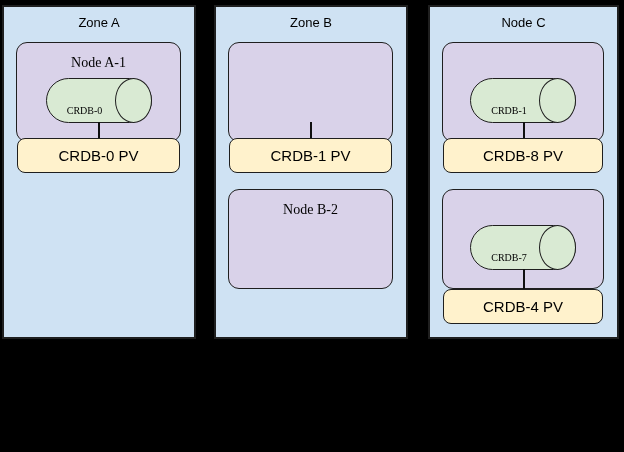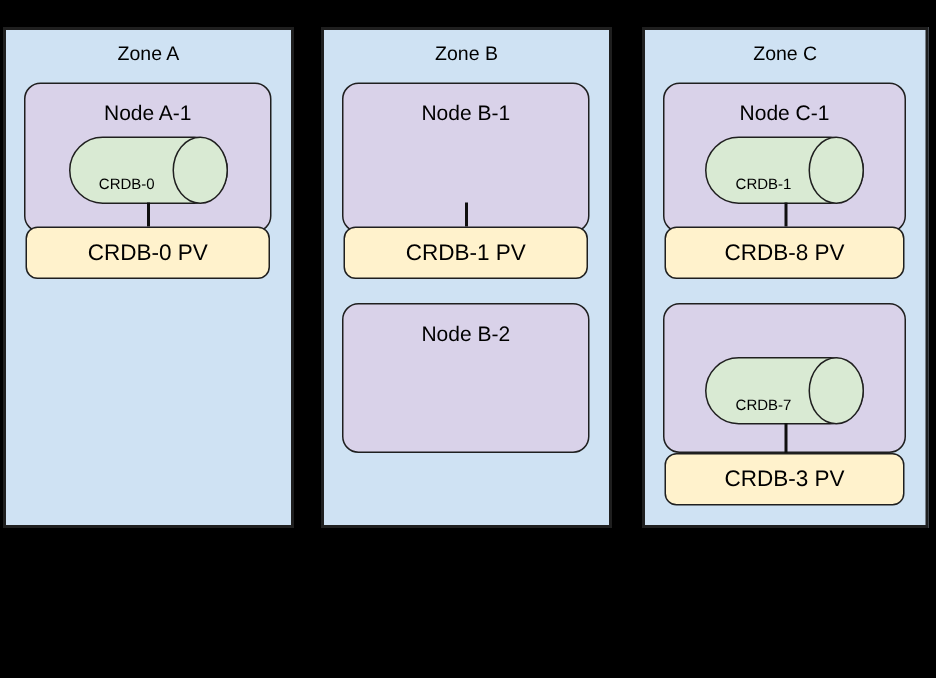--- a/index.html
+++ b/index.html
@@ -1,29 +1,29 @@
 <!DOCTYPE html>
 <html style="--background: #000000; --zone-fill: #cfe2f3; --node-fill: #d9d2e9; --db-fill: #d9ead3; --pv-fill: #fff2cc; --border: #1f1f1f;"><head>
 <meta charset="utf-8">
 <style>
   html,body{margin:0;padding:0;background:#000;}
   body{width:624px;height:452px;position:relative;overflow:hidden;
        font-family:"Liberation Sans", sans-serif;color:#000;}
   .canvas{position:absolute;left:0;top:0;width:624px;height:452px;background:var(--background,#000);}
 
-  .zone{position:absolute;top:18px;height:334px;box-sizing:border-box;
+  .zone{position:absolute;top:5px;height:334px;box-sizing:border-box;
         background:var(--zone-fill,#cfe2f3);border:2px solid var(--border,#1f1f1f);padding-left:26px;}
   #zone-a{left:2px;width:194px}
   #zone-b{left:214px;width:194px}
   #zone-c{left:428px;width:191px}
 
   .zone-title{position:absolute;top:8px;left:0;right:0;text-align:center;font-size:13px;line-height:16px;}
 
   .node{position:absolute;left:12px;right:13px;height:100px;box-sizing:border-box;
-        background:var(--node-fill,#d9d2e9);border:1px solid var(--border,#1f1f1f);border-radius:11px;}
+        background:var(--node-fill,#d9d2e9);border:1px solid var(--border,#1f1f1f);border-radius:11px;font-family:Liberation Serif, serif;}
   .node-1{top:35px}
   .node-2{top:182px}
   .node-title{position:absolute;top:11px;left:0;right:0;text-align:center;font-size:14px;line-height:17px;}
 
   .cylinder{position:absolute;top:35px;left:50%;transform:translateX(-50%);
             width:106px;height:45px;box-sizing:border-box;
             background:var(--db-fill,#d9ead3);border:1px solid var(--border,#1f1f1f);border-radius:23px;}
   .cyl-cap{position:absolute;top:-1px;right:-1px;width:37px;height:45px;box-sizing:border-box;
            background:var(--db-fill,#d9ead3);border:1px solid var(--border,#1f1f1f);border-radius:50%;}
   .cyl-label{position:absolute;top:0;bottom:0;left:6px;right:34px;
@@ -53,43 +53,41 @@
         <span class="cyl-label">CRDB-0</span>
       </div>
     </div>
     <div class="connector connector-1"></div>
     <div class="pv pv-1">CRDB-0 PV</div>
   </div>
 
   <div class="zone" id="zone-b">
     <div class="zone-title">Zone B</div>
     <div class="node node-1">
-      <div class="node-title">Node B-1</div>
     </div>
     <div class="connector connector-1"></div>
     <div class="pv pv-1">CRDB-1 PV</div>
     <div class="node node-2">
       <div class="node-title">Node B-2</div>
     </div>
   </div>
 
   <div class="zone" id="zone-c">
-    <div class="zone-title">Zone C</div>
+    <div class="zone-title">Node C</div>
     <div class="node node-1">
-      <div class="node-title">Node C-1</div>
       <div class="cylinder">
         <div class="cyl-cap"></div>
         <span class="cyl-label">CRDB-1</span>
       </div>
     </div>
     <div class="connector connector-1"></div>
     <div class="pv pv-1">CRDB-8 PV</div>
     <div class="node node-2">
       <div class="cylinder">
         <div class="cyl-cap"></div>
         <span class="cyl-label">CRDB-7</span>
       </div>
     </div>
     <div class="connector connector-2"></div>
-    <div class="pv pv-2">CRDB-3 PV</div>
+    <div class="pv pv-2">CRDB-4 PV</div>
   </div>
 
 </div>
 
 </body></html>

